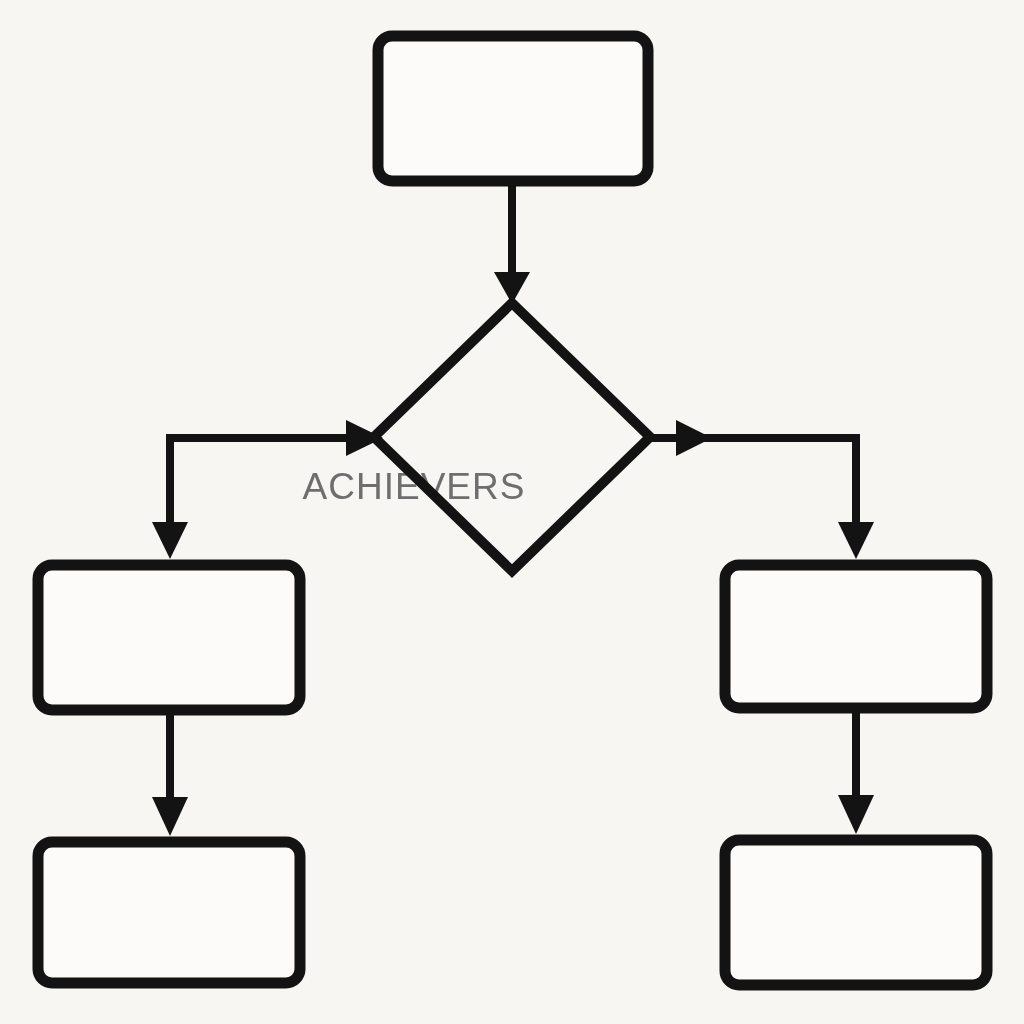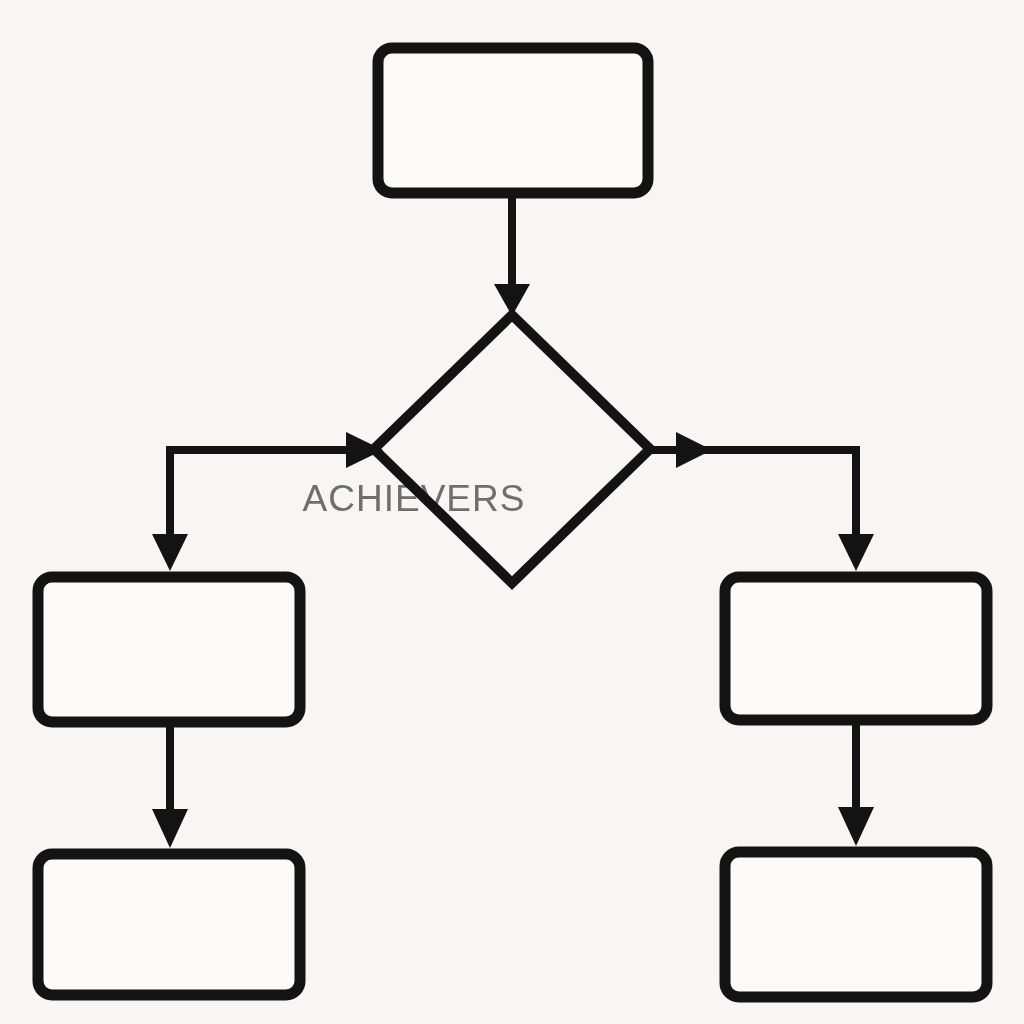--- a/index.html
+++ b/index.html
@@ -10,21 +10,20 @@
     width: 1024px;
     height: 1024px;
     background: var(--bg, #f8f6f3);
     font-family: "Liberation Sans", sans-serif;
     overflow: hidden;
   }
   .stage {
     position: relative;
     width: 1024px;
     height: 830px;
-    margin-top: 12px;
   }
   svg { display: block; }
   .node {
     fill: var(--node_fill, #fcfbf9);
     stroke: var(--ink, #131313);
     stroke-width: 11;
   }
   .diamond {
     fill: none;
     stroke: var(--ink, #131313);

